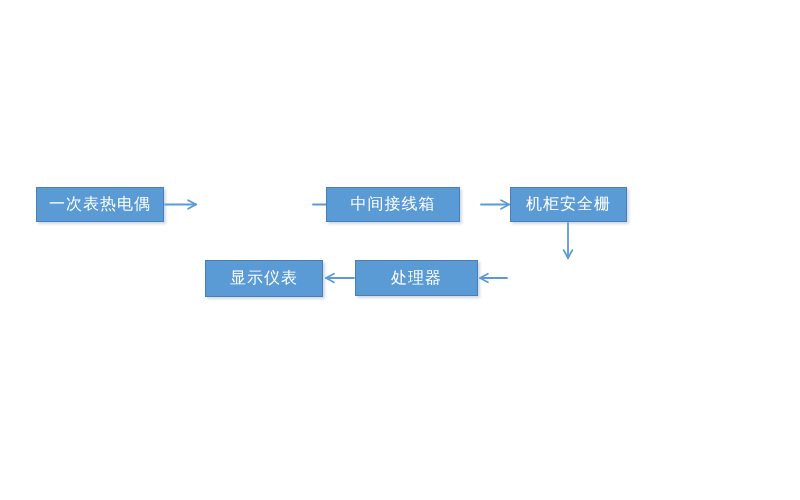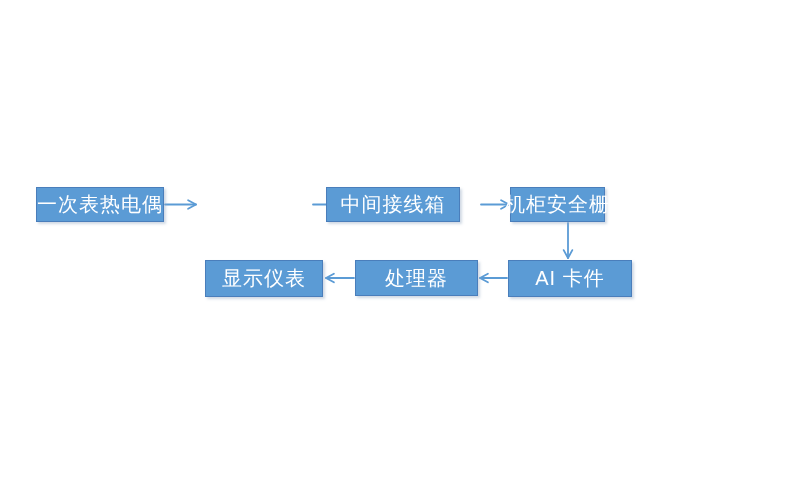--- a/index.html
+++ b/index.html
@@ -32,21 +32,21 @@
   }
   .node {
     position: absolute;
     box-sizing: border-box;
     background: var(--node-fill, #5b9bd5);
     border: 1.6px solid var(--node-border, #4a7ebb);
     color: var(--node-text, #ffffff);
     display: flex;
     align-items: center;
     justify-content: center;
-    font-size: 20px;
+    font-size: 16px;
     letter-spacing: 1px;
     white-space: nowrap;
     box-shadow: 1.5px 2px 2.5px rgba(150, 170, 195, 0.45);
   }
 </style>
 </head>
 <body>
 
 <div class="stage" style="--canvas-bg: #ffffff; --node-fill: #5b9bd5; --node-border: #4a7ebb; --node-text: #ffffff;">
   <svg class="arrows-layer" width="800" height="500" viewBox="0 0 800 500" xmlns="http://www.w3.org/2000/svg">
@@ -71,18 +71,17 @@
         <path d="M487.89824305701336 273.6851701525622 L480 278 L487.89824305701336 282.3148298474378" fill="none" stroke="#5b9bd5" stroke-width="1.8" stroke-linecap="round" stroke-linejoin="round"></path>
       </g>
       <g>
         <line x1="354" y1="278" x2="326" y2="278" stroke="#5b9bd5" stroke-width="1.8" stroke-linecap="round" stroke-linejoin="round"></line>
         <path d="M333.89824305701336 273.6851701525622 L326 278 L333.89824305701336 282.3148298474378" fill="none" stroke="#5b9bd5" stroke-width="1.8" stroke-linecap="round" stroke-linejoin="round"></path>
       </g>
     </svg>
   <div class="nodes-layer">
       <div class="node" style="left: 36px; top: 187px; width: 128px; height: 35px;">一次表热电偶</div>
       <div class="node" style="left: 326px; top: 187px; width: 134px; height: 35px;">中间接线箱</div>
-      <div class="node" style="left: 510px; top: 187px; width: 95px; height: 35px;">机柜安全栅</div>
-      <div class="node" style="left: 508px; top: 260px; width: 124px; height: 37px;">AI 卡件</div>
+      <div class="node" style="left: 510px; top: 187px; width: 117px; height: 35px;">机柜安全栅</div>
       <div class="node" style="left: 355px; top: 260px; width: 123px; height: 36px; text-align: right;">处理器</div>
       <div class="node" style="left: 205px; top: 260px; width: 118px; height: 37px;">显示仪表</div>
     </div>
 </div>
 
 </body></html>

